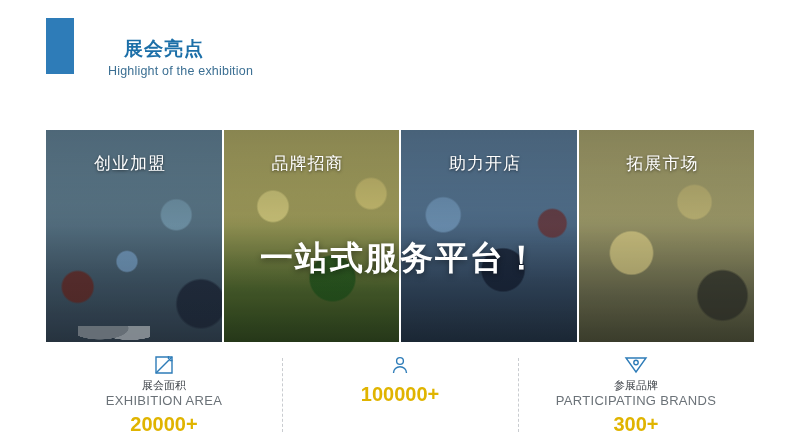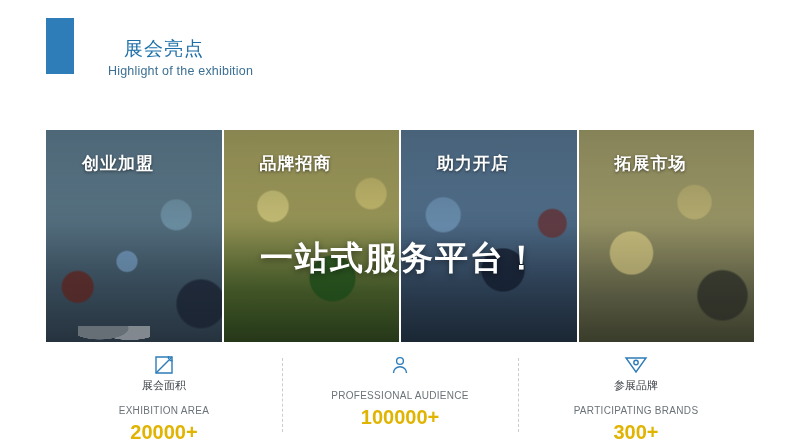--- a/index.html
+++ b/index.html
@@ -19,21 +19,21 @@
     background: #2e7cb8;
   }
   .accent-bar-shadow {
     position: absolute; left: 50px; top: 24px;
     width: 28px; height: 56px;
     background: rgba(120,135,150,0.18);
     z-index: -1;
   }
   .title-zh {
     position: absolute; left: 124px; top: 36px;
-    font-size: 19px; font-weight: normal; color: #1c6fa8;
+    font-size: 19px; font-weight: bold; color: #1c6fa8;
     letter-spacing: 1px;
     text-align: center;
   }
   .title-en {
     position: absolute; left: 108px; top: 64px;
     font-size: 12.5px; color: #3b6f93; letter-spacing: 0.2px;
   }
 
   
   .strip {
@@ -41,22 +41,22 @@
     width: 708px; height: 212px;
     display: flex; overflow: hidden;
   }
   .cell { position: relative; flex: 1 1 0; overflow: hidden; }
   .cell + .cell { margin-left: 2px; }
 
   .cell .photo { position: absolute; inset: 0; }
   .cell .tint { position: absolute; inset: 0; mix-blend-mode: multiply; opacity: 0.55; }
   .cell .shade { position: absolute; inset: 0; background: linear-gradient(180deg, rgba(0,0,0,0.30) 0%, rgba(0,0,0,0.05) 45%, rgba(0,0,0,0.18) 100%); }
   .cell .cap {
-    position: absolute; left: 36px; top: 22px;
-    font-size: 17px; font-weight: bold; color: #ffffff;
+    position: absolute; left: 48px; top: 22px;
+    font-size: 17px; font-weight: normal; color: #ffffff;
     letter-spacing: 1px;
     text-shadow: 0 1px 3px rgba(0,0,0,0.55);
     white-space: nowrap;
   }
 
   
   .p1 { background:
       radial-gradient(circle at 18% 74%, rgba(190,60,45,0.85) 0 7%, rgba(0,0,0,0) 8%),
       radial-gradient(circle at 46% 62%, rgba(220,220,225,0.8) 0 6%, rgba(0,0,0,0) 7%),
       radial-gradient(circle at 74% 40%, rgba(235,230,215,0.7) 0 8%, rgba(0,0,0,0) 9%),
@@ -114,21 +114,21 @@
   }
   .stat { flex: 1 1 0; position: relative; text-align: center; }
   .stat + .stat::before {
     content: ""; position: absolute; left: 0; top: 6px;
     width: 0; height: 74px;
     border-left: 1px dashed #c9ccd0;
   }
   .stat .ico { height: 26px; display: flex; align-items: center; justify-content: center; }
   .stat .ico svg { display: block; }
   .stat .zh { margin-top: 0; font-size: 11px; color: #3a3f45; }
-  .stat .en { margin-top: 12px; font-size: 10px; color: #6b7278; letter-spacing: .3px; }
+  .stat .en { margin-top: 0; font-size: 13px; color: #6b7278; letter-spacing: .3px; }
   .stat .num { margin-top: 5px; font-size: 20px; font-weight: bold; color: #e0b400; }
 </style>
 </head>
 <body>
 
 <div class="slide">
 
   <div class="header">
     <div class="accent-bar-shadow"></div>
     <div class="accent-bar"></div>
@@ -189,21 +189,20 @@
       <div class="num">20000+</div>
     </div>
 
     <div class="stat">
       <div class="ico">
         <svg width="24" height="24" viewBox="0 0 24 24" fill="none" stroke="#2e7cb8" stroke-width="1.4">
           <circle cx="12" cy="8" r="3.4"></circle>
           <path d="M5.5 20c0-3.6 2.9-6.2 6.5-6.2s6.5 2.6 6.5 6.2"></path>
         </svg>
       </div>
-      <div class="en">PROFESSIONAL AUDIENCE</div>
       <div class="num">100000+</div>
     </div>
 
     <div class="stat">
       <div class="ico">
         <svg width="26" height="24" viewBox="0 0 26 24" fill="none" stroke="#2e7cb8" stroke-width="1.4">
           <path d="M3 5h20l-10 14z"></path>
           <circle cx="13" cy="9.5" r="2.2"></circle>
         </svg>
       </div>

